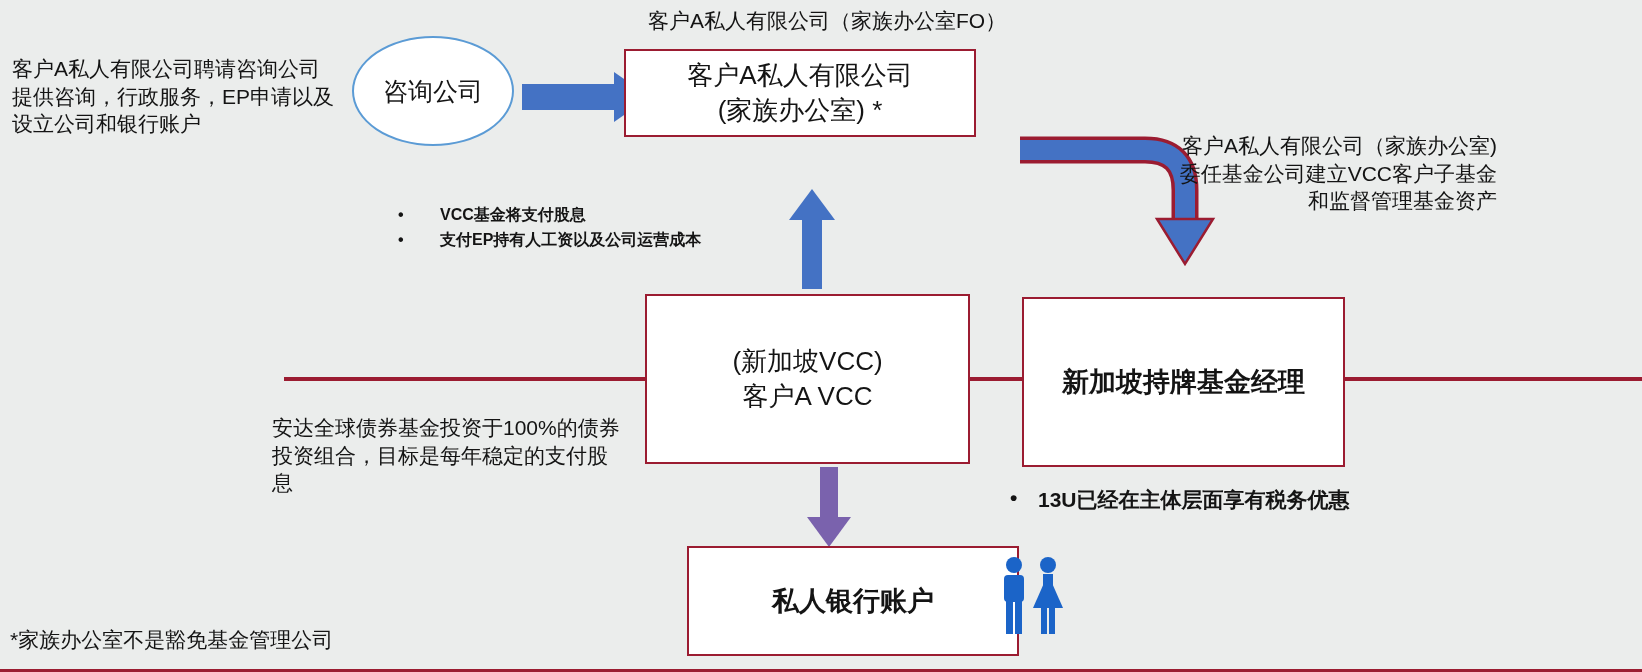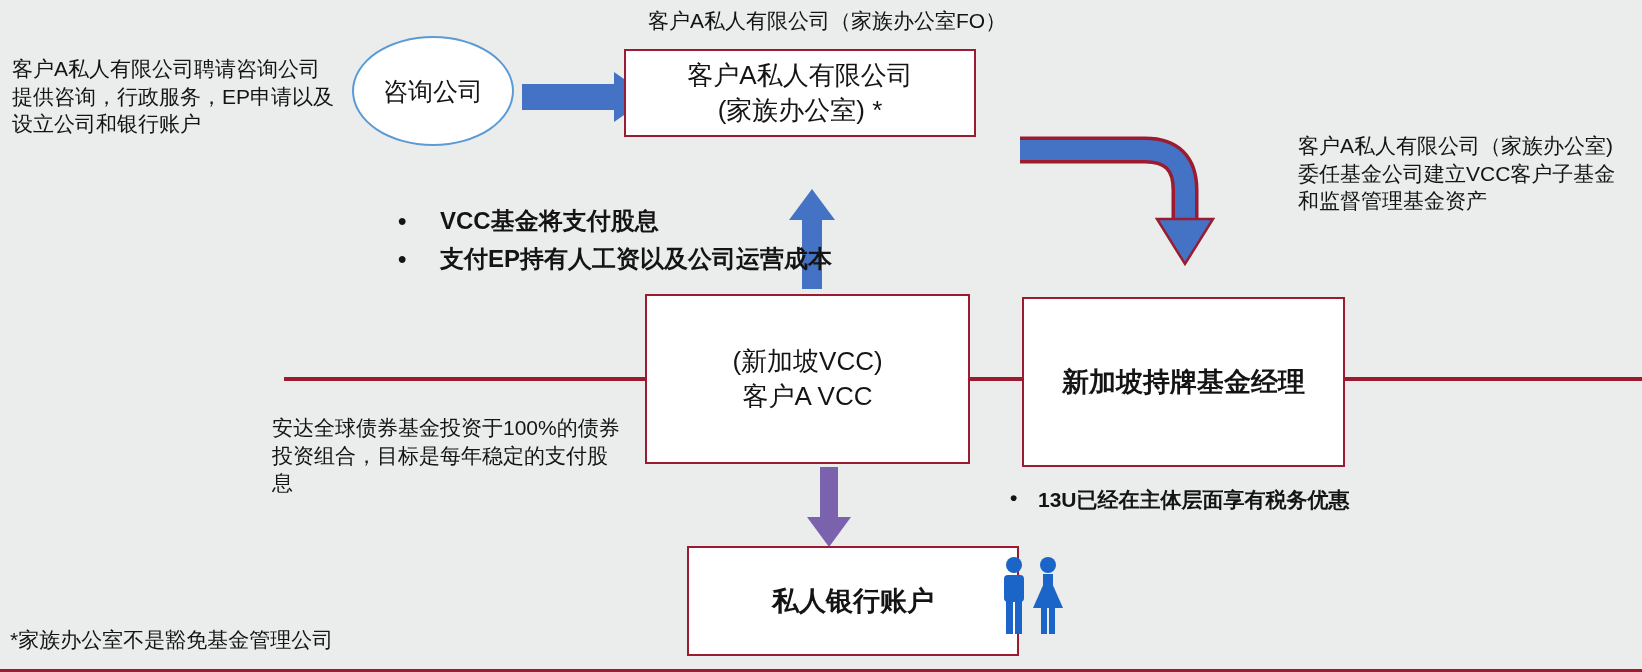--- a/index.html
+++ b/index.html
@@ -65,41 +65,41 @@
   .curve-head { fill:var(--arrow-blue,#4472c4); stroke:var(--rule-maroon,#9b1c31); stroke-width:2.5; }
 
   
   .mid-rule { position:absolute; left:284px; top:377px; width:1358px; height:4px;
     background:var(--rule-maroon,#9b1c31); z-index:1; }
   .bottom-rule { position:absolute; left:0; bottom:0; width:1642px; height:3px;
     background:var(--rule-maroon,#9b1c31); z-index:1; }
 
   
   .bullets { position:absolute; left:392px; top:202px; z-index:4; }
-  .bullet-row { position:relative; padding-left:48px; font-size:24px; font-weight:600;
+  .bullet-row { position:relative; padding-left:48px; font-size:16px; font-weight:600;
     line-height:1.58; }
   .bullet-row::before { content:"•"; position:absolute; left:6px; top:0; }
 
   .tax-bullet { position:absolute; left:1008px; top:486px; z-index:4;
     position:absolute; padding-left:30px; font-size:21px; font-weight:700; }
   .tax-bullet::before { content:"•"; position:absolute; left:2px; top:0; }
 
   .people-svg { position:absolute; left:998px; top:556px; z-index:3; }
   .person { fill:var(--people-blue,#1b64c8); }
 </style>
 </head>
 <body>
 
 <div class="stage">
 
   <div class="note" style="left:12px; top:55px; width:326px;">客户A私人有限公司聘请咨询公司提供咨询，行政服务，EP申请以及设立公司和银行账户</div>
 
   <div class="note" style="left:648px; top:7px; width:430px;">客户A私人有限公司（家族办公室FO）</div>
 
-  <div class="note" style="left:1298px; top:132px; width:330px;">客户A私人有限公司（家族办公室)委任基金公司建立VCC客户子基金和监督管理基金资产</div>
+  <div class="note" style="left:1167px; top:132px; width:330px;text-align:right;">客户A私人有限公司（家族办公室)委任基金公司建立VCC客户子基金和监督管理基金资产</div>
 
   <div class="note" style="left:272px; top:414px; width:352px;">安达全球债券基金投资于100%的债券投资组合，目标是每年稳定的支付股息</div>
 
   <div class="note" style="left:10px; top:626px; width:420px;">*家族办公室不是豁免基金管理公司</div>
 
   <div class="bullets">
     <div class="bullet-row">VCC基金将支付股息</div>
     <div class="bullet-row">支付EP持有人工资以及公司运营成本</div>
   </div>
 

